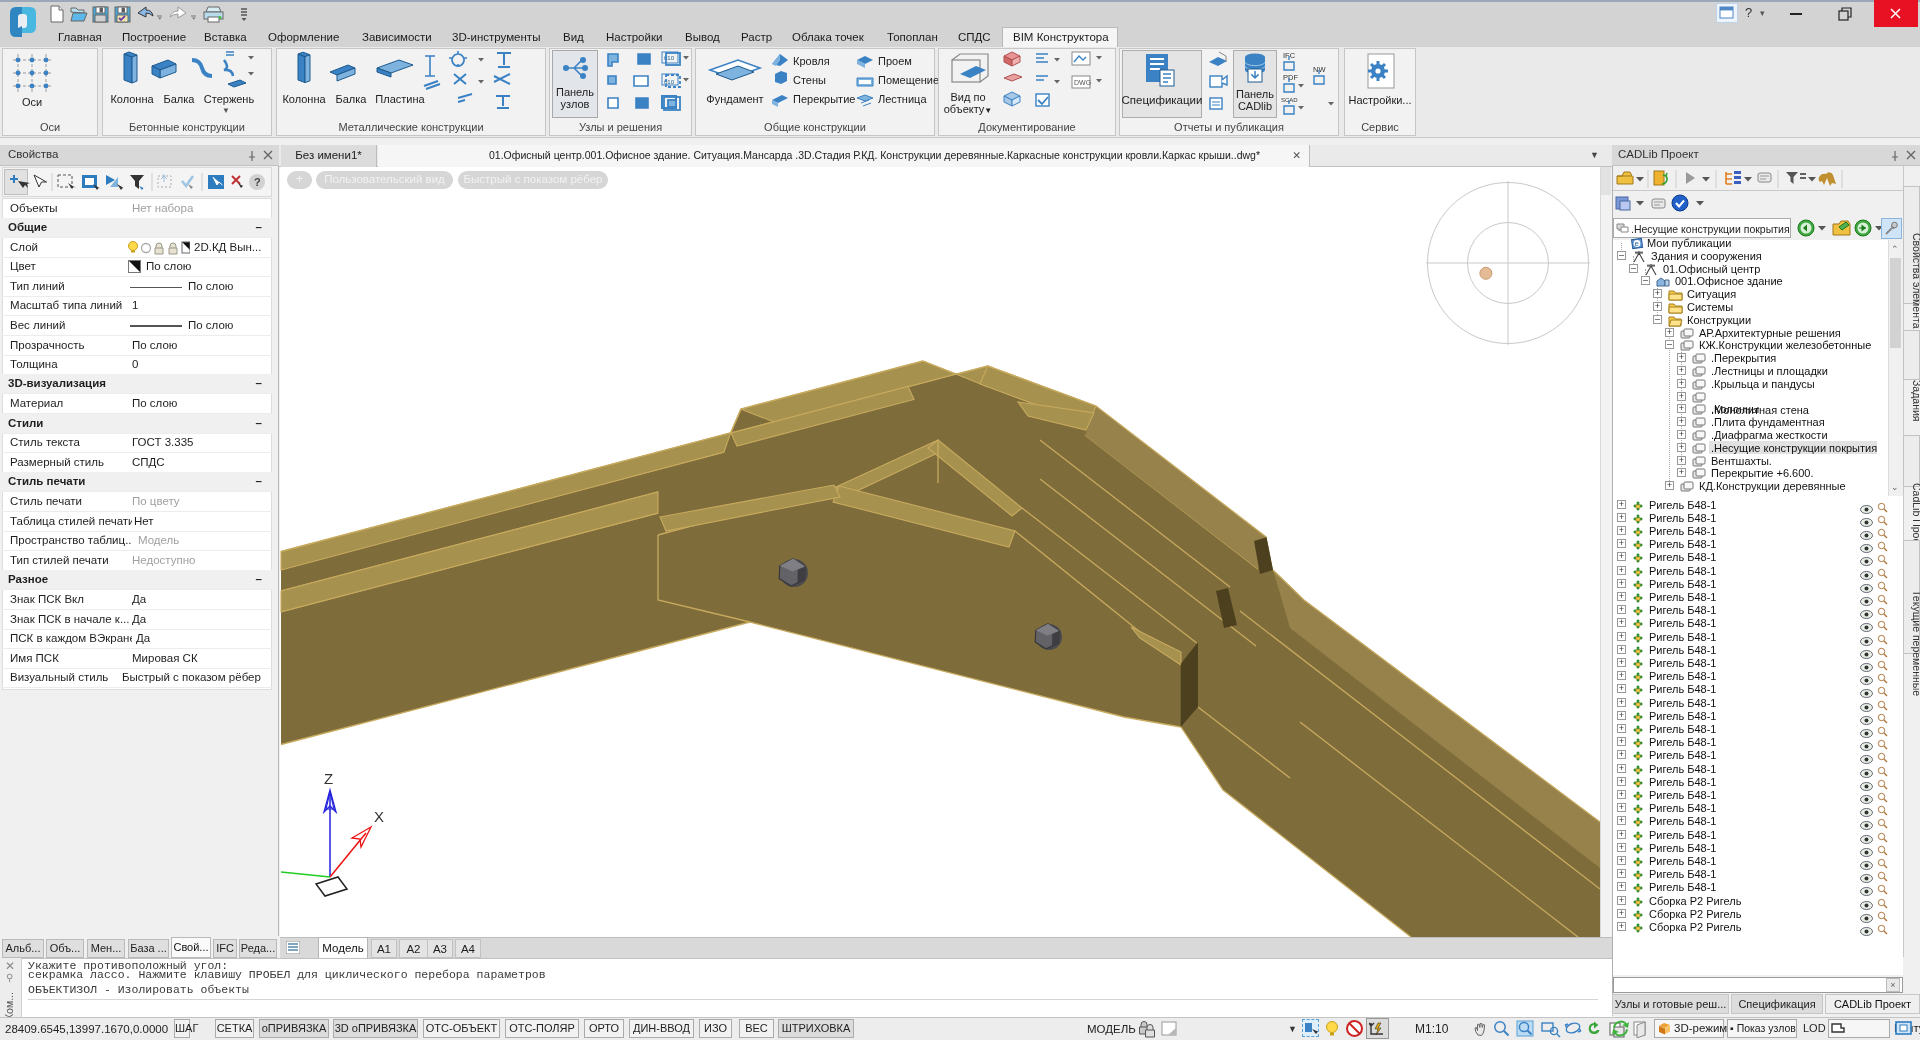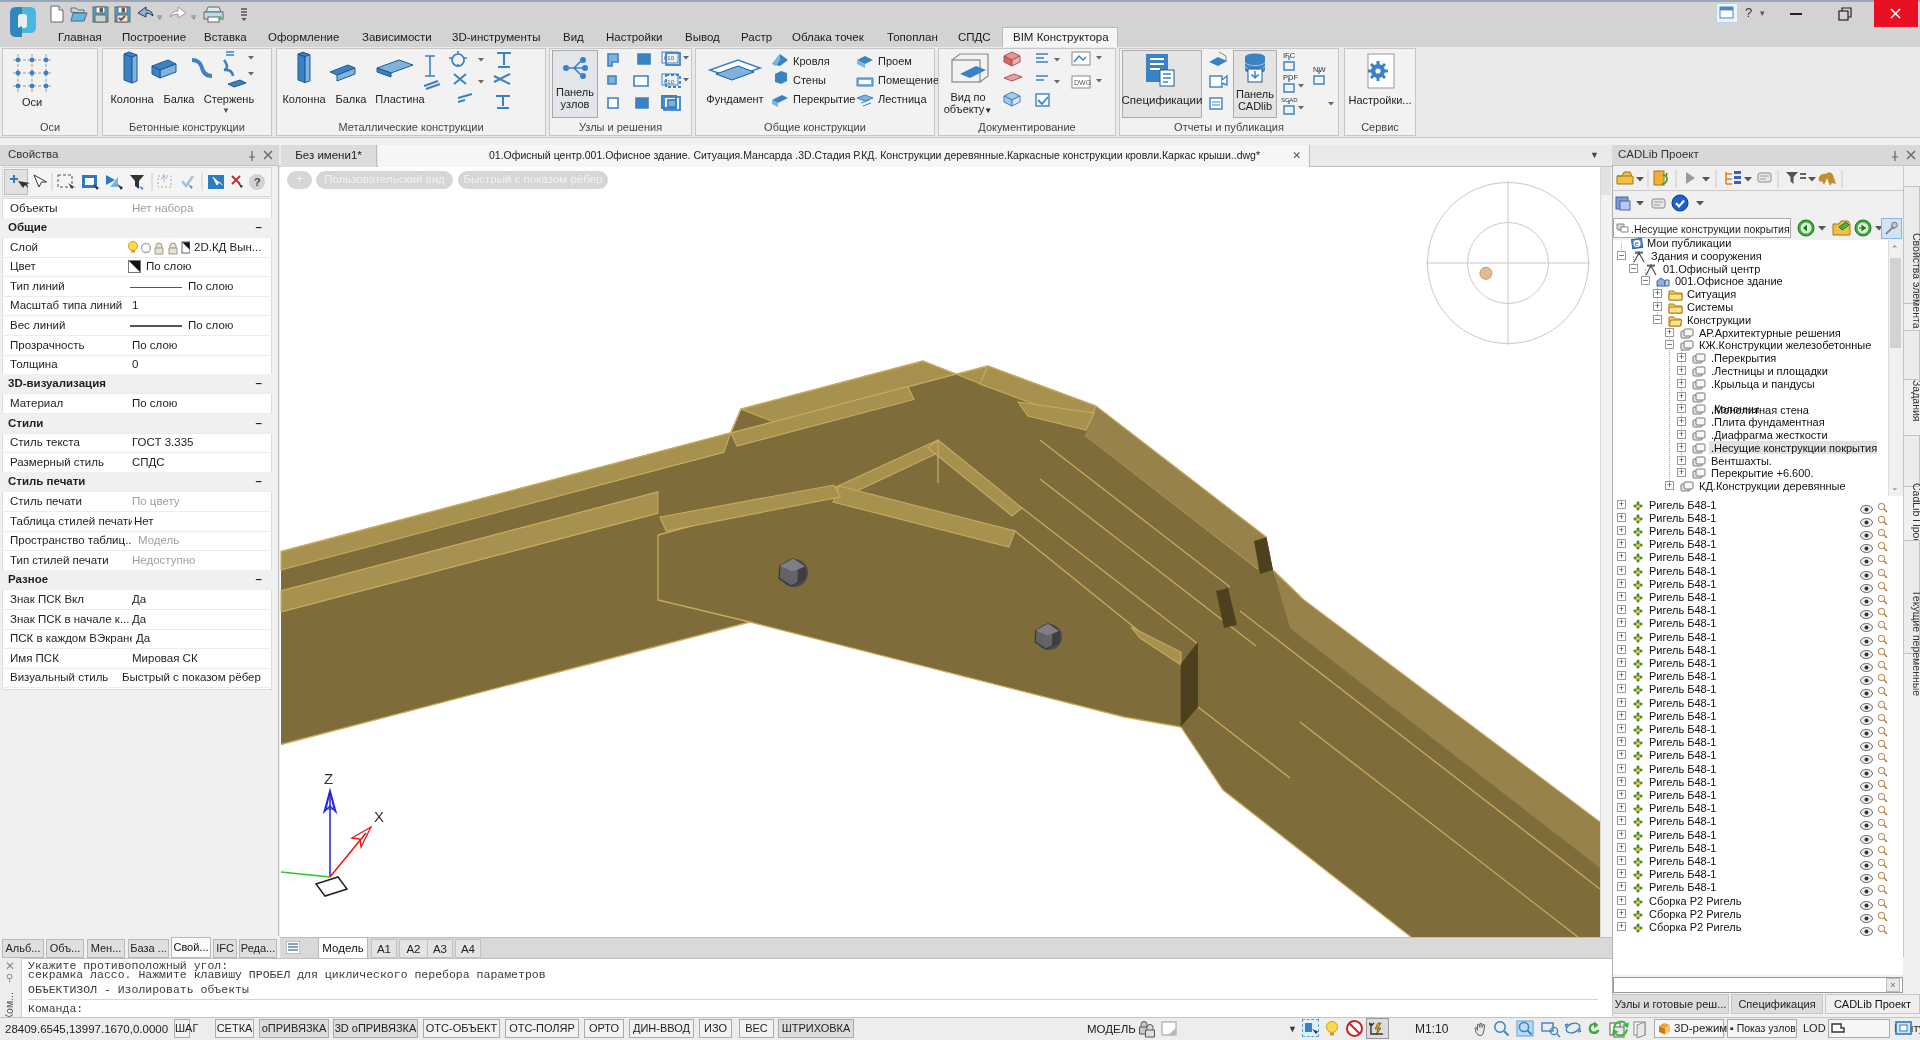--- a/index.html
+++ b/index.html
@@ -1341,21 +1341,20 @@
 <div class="abs" style="left:0;top:958px;width:1612px;height:59px;background:#ffffff;border-top:1px solid #c0c0c0;"></div>
 <div class="abs" style="left:0;top:958px;width:22px;height:59px;background:#ededed;border-right:1px solid #cfcfcf;"></div>
 <div class="abs" style="left:5px;top:959px;font-size:12px;color:#888;">✕</div>
 <div class="abs" style="left:6px;top:972px;font-size:10px;color:#888;">⚲</div>
 <div class="abs" style="left:-11px;top:994px;font-size:10.5px;color:#555;transform:rotate(-90deg);width:40px;">Ком...</div>
 <div class="abs" style="left:28px;top:959px;font-family:'Liberation Mono',monospace;font-size:11.5px;color:#3a3a3a;white-space:nowrap;overflow:hidden;height:57px;width:1570px;">
 <div style="height:15px;">Укажите противоположный угол:</div>
 <div style="height:15px;margin-top:-6px;">секрамка лассо. Нажмите клавишу ПРОБЕЛ для циклического перебора параметров</div>
 <div style="height:15px;">ОБЪЕКТИЗОЛ - Изолировать объекты</div>
 <div style="height:2px;border-bottom:1px solid #d5d5d5;margin-left:-6px;width:1590px;"></div>
-<div style="height:15px;margin-top:2px;">Команда:</div>
 </div>
 
 <div id="statusbar">
 <div class="abs" style="left:0;top:1017px;width:1920px;height:23px;background:#ededed;border-top:1px solid #c4c4c4;"></div>
 <div class="abs" style="left:5px;top:1023px;font-size:11.5px;color:#222;">28409.6545,13997.1670,0.0000</div>
 <div class="sbbtn" style="left:174px;width:16px;">ШАГ</div>
 <div class="sbbtn" style="left:215px;width:39px;">СЕТКА</div>
 <div class="sbbtn" style="left:259px;width:70px;background:#dcdcdc;">оПРИВЯЗКА</div>
 <div class="sbbtn" style="left:333px;width:85px;background:#dcdcdc;">3D оПРИВЯЗКА</div>
 <div class="sbbtn" style="left:423px;width:77px;">ОТС-ОБЪЕКТ</div>

